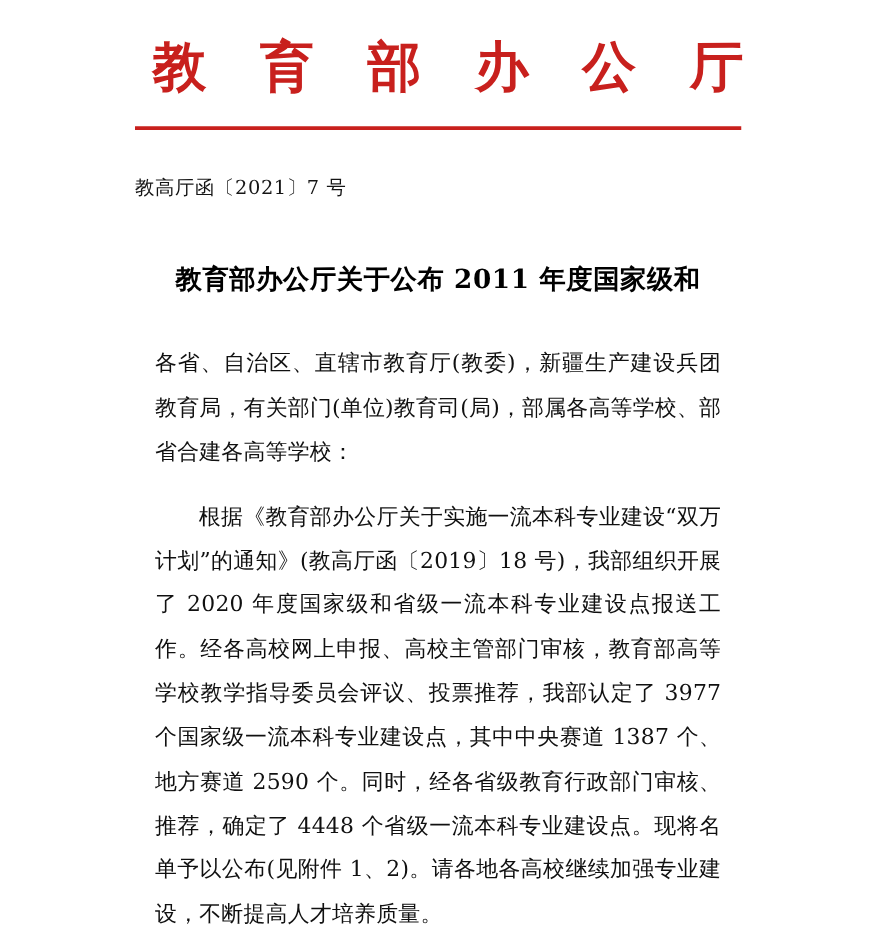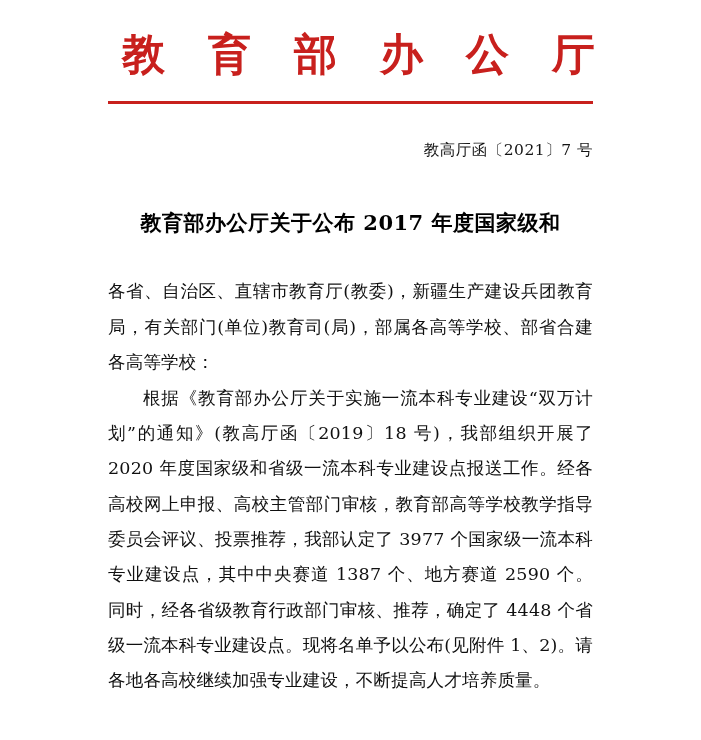--- a/index.html
+++ b/index.html
@@ -41,21 +41,20 @@
   .masthead-rule {
     margin: 22px auto 0 auto;
     width: 100%;
     height: 3px;
     background: #c8201d;
   }
 
   
   .doc-number {
     margin-top: 36px;
-    text-align: right;
     font-size: 15.5px;
     letter-spacing: 0.5px;
     color: #141414;
   }
 
   
   .doc-title {
     margin-top: 40px;
     text-align: center;
     font-size: 21px;
@@ -73,40 +72,40 @@
   .body-text {
     margin-top: 30px;
     font-size: 17.5px;
     line-height: 2.02;
     color: #101010;
     letter-spacing: 0.2px;
     text-align: justify;
     text-justify: inter-ideograph;
   }
   .body-text p {
-    margin: 0;
+    margin: 16px;
   }
   .body-text p.indent {
     text-indent: 2em;
   }
 </style>
 </head>
 <body>
 
 <div class="page">
 
   <div class="masthead">
     <div class="masthead-title">教 育 部 办 公 厅</div>
     <div class="masthead-rule"></div>
   </div>
 
   <div class="doc-number">教高厅函〔2021〕7 号</div>
 
   <div class="doc-title">
-    <span class="line">教育部办公厅关于公布 2017 年度国家级和</span>
+    <span class="line">教育部办公厅关于公布 2011 年度国家级和</span>
   </div>
 
   <div class="body-text">
     <p>各省、自治区、直辖市教育厅(教委)，新疆生产建设兵团教育局，有关部门(单位)教育司(局)，部属各高等学校、部省合建各高等学校：</p>
     <p class="indent">根据《教育部办公厅关于实施一流本科专业建设“双万计划”的通知》(教高厅函〔2019〕18 号)，我部组织开展了 2020 年度国家级和省级一流本科专业建设点报送工作。经各高校网上申报、高校主管部门审核，教育部高等学校教学指导委员会评议、投票推荐，我部认定了 3977 个国家级一流本科专业建设点，其中中央赛道 1387 个、地方赛道 2590 个。同时，经各省级教育行政部门审核、推荐，确定了 4448 个省级一流本科专业建设点。现将名单予以公布(见附件 1、2)。请各地各高校继续加强专业建设，不断提高人才培养质量。</p>
   </div>
 
 </div>
 
 </body></html>

